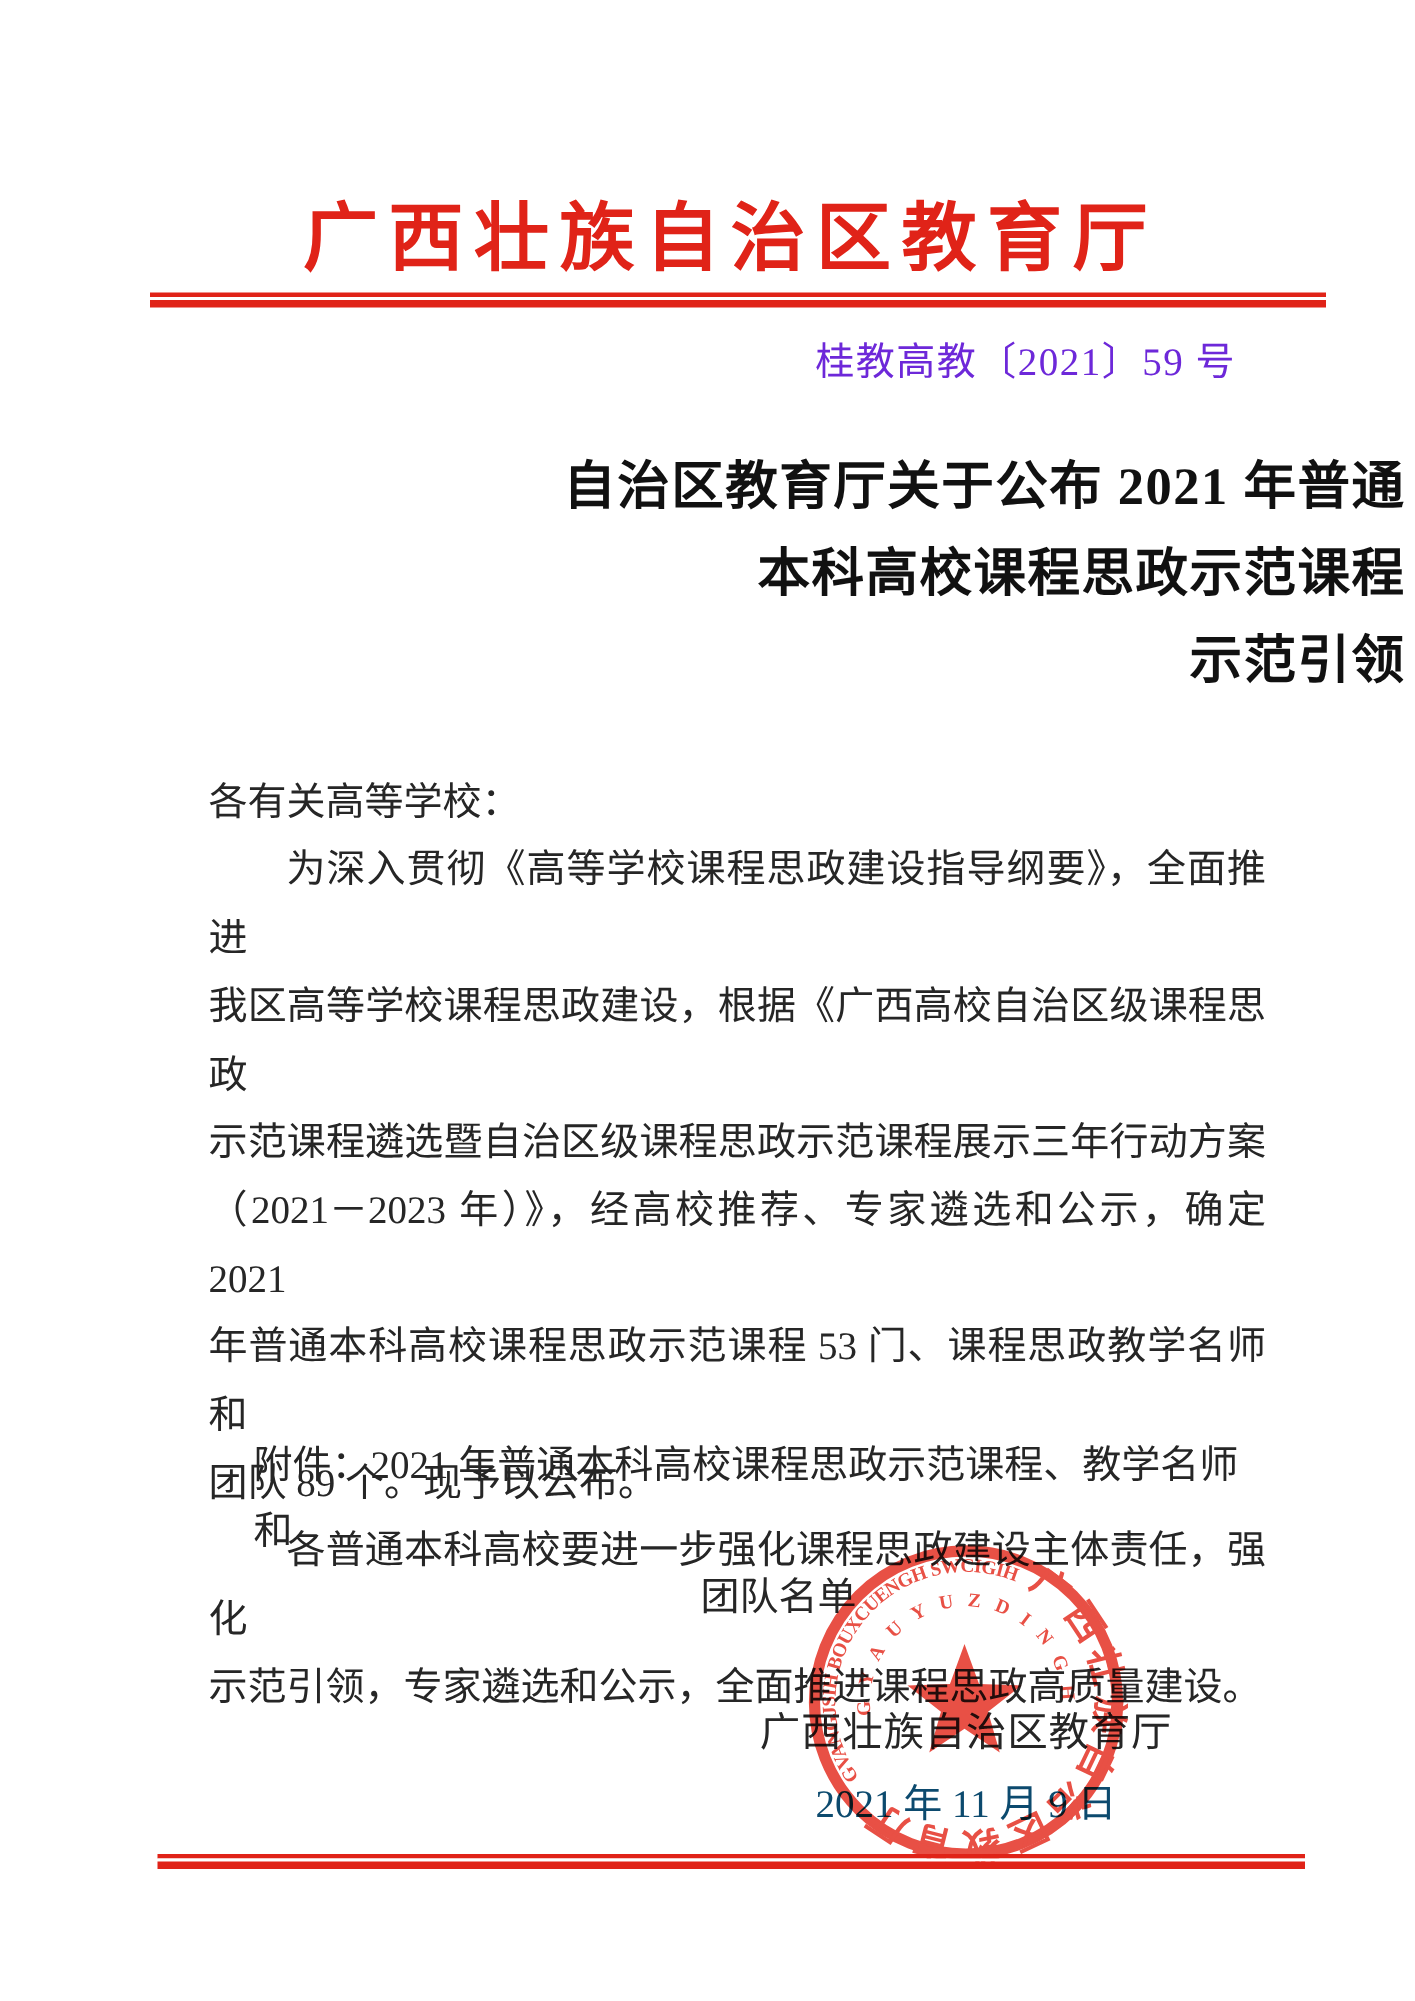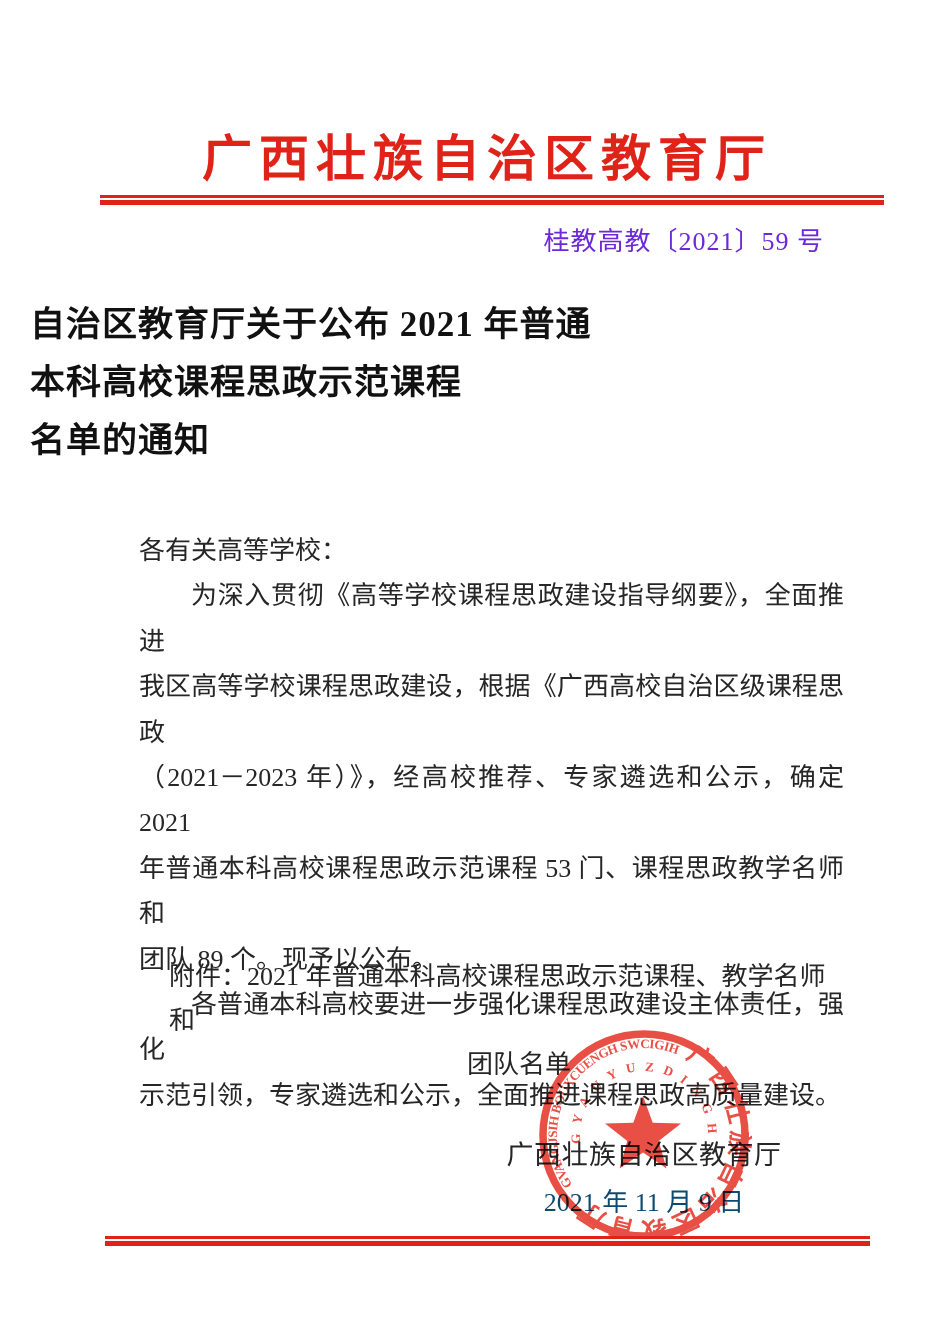--- a/index.html
+++ b/index.html
@@ -28,26 +28,26 @@
   .rule .gap{height:2px;background:#ffffff;}
   .rule .thick{height:5px;background:#e02318;}
   .doc-number{
     position:absolute;top:220px;right:126px;
     font-size:26px;letter-spacing:1px;color:#6d28d9;
     white-space:nowrap;
   }
   
   .notice-title{
     position:absolute;top:296px;left:18px;width:907px;
-    text-align:left;font-size:35px;font-weight:bold;
+    text-align:right;font-size:35px;font-weight:bold;
     line-height:58px;color:#111111;letter-spacing:1px;
   }
   
   .body-text{
-    position:absolute;top:528px;left:127px;width:705px;
+    position:absolute;top:512px;left:127px;width:705px;
     font-size:26px;line-height:45.4px;color:#262626;
   }
   .body-text .line{width:705px;}
   .line.fill{text-align:justify;text-align-last:justify;}
   .line.indent{text-indent:52px;}
   
   .attachment{
     position:absolute;top:955px;left:127px;width:705px;
     font-size:26px;line-height:44px;color:#262626;
   }
@@ -86,27 +86,28 @@
     <div class="thin"></div>
     <div class="gap"></div>
     <div class="thick"></div>
   </div>
 
   <div class="doc-number">桂教高教〔2021〕59 号</div>
 
   <div class="notice-title">
     <div>自治区教育厅关于公布 2021 年普通</div>
     <div>本科高校课程思政示范课程</div>
-    <div>名单的通知</div>
+    <div>示范引领</div>
   </div>
 
   <div class="body-text">
     <div class="line">各有关高等学校：</div>
     <div class="line fill indent">为深入贯彻《高等学校课程思政建设指导纲要》，全面推进</div>
     <div class="line fill">我区高等学校课程思政建设，根据《广西高校自治区级课程思政</div>
+    <div class="line fill">示范课程遴选暨自治区级课程思政示范课程展示三年行动方案</div>
     <div class="line fill">（2021－2023 年）》，经高校推荐、专家遴选和公示，确定 2021</div>
     <div class="line fill">年普通本科高校课程思政示范课程 53 门、课程思政教学名师和</div>
     <div class="line">团队 89 个。现予以公布。</div>
     <div class="line fill indent">各普通本科高校要进一步强化课程思政建设主体责任，强化</div>
     <div class="line">示范引领，专家遴选和公示，全面推进课程思政高质量建设。</div>
   </div>
 
   <div class="attachment">
     <div class="l1">附件：2021 年普通本科高校课程思政示范课程、教学名师和</div>
     <div class="l2">团队名单</div>

